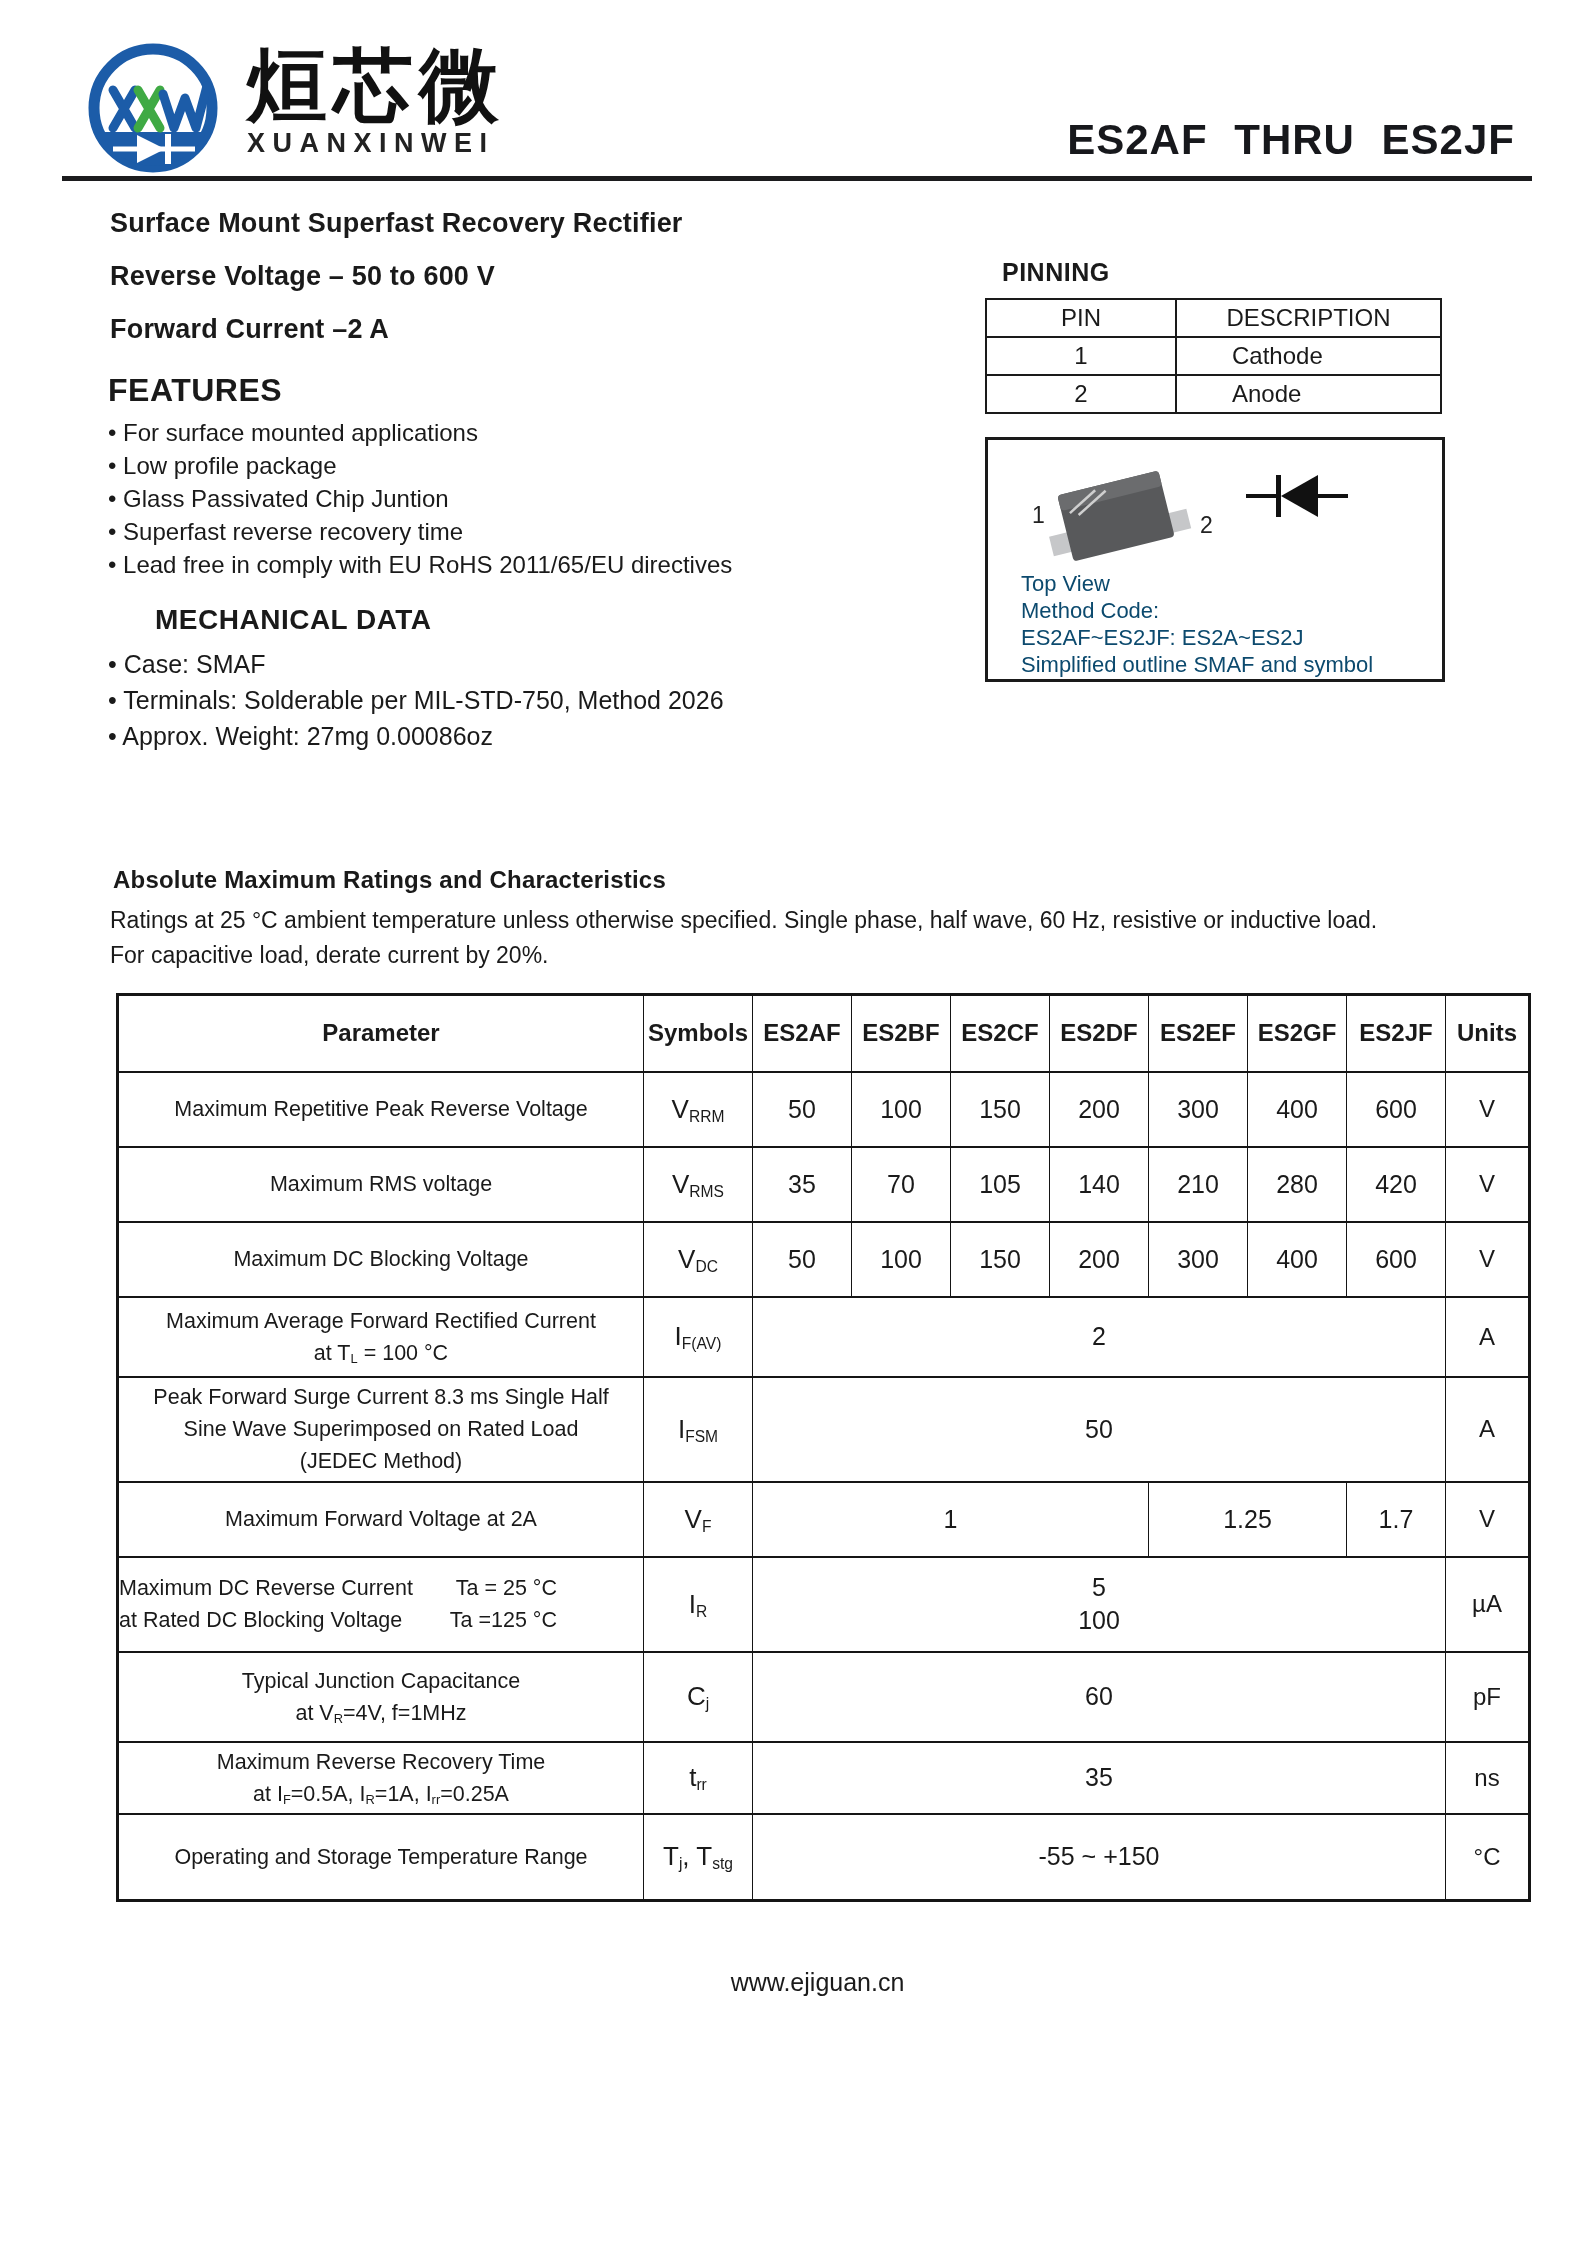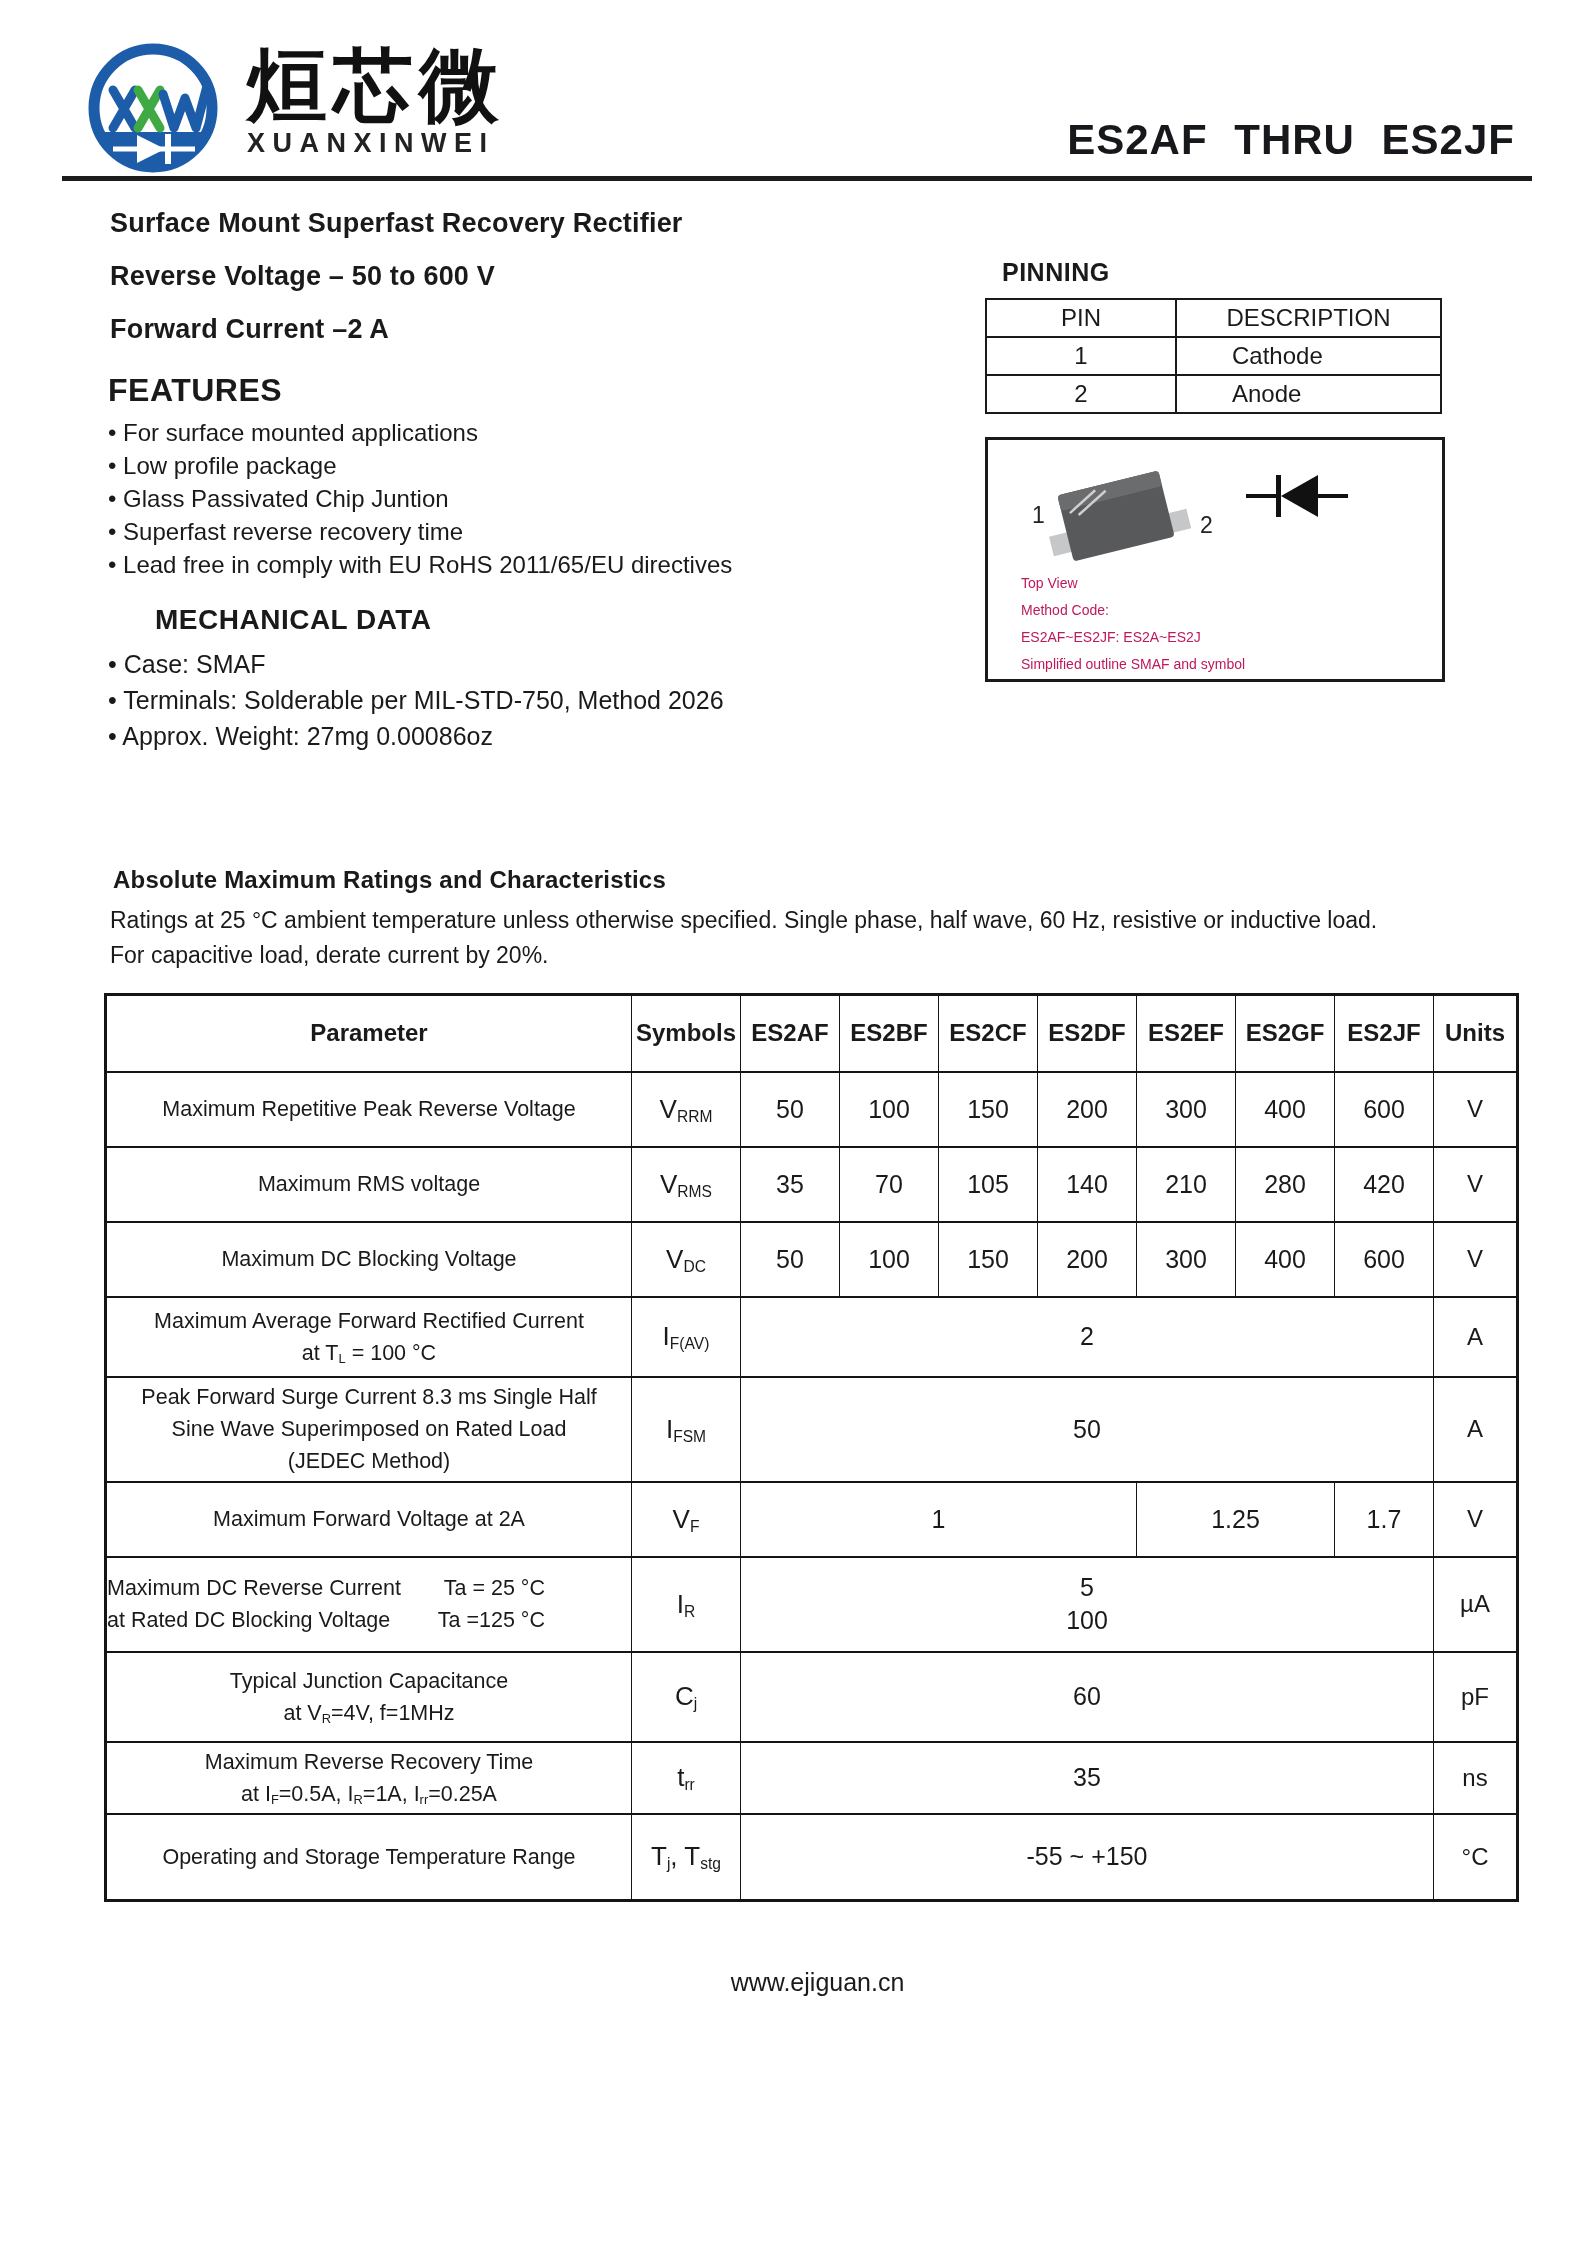--- a/index.html
+++ b/index.html
@@ -41,28 +41,28 @@
   .pin-table td.pc{text-align:center;}
   .pin-table td.pd{text-align:left;padding-left:55px;}
 
   
   .pkg-box{position:absolute;left:985px;top:437px;width:460px;height:245px;
            border:3px solid #1a1a1a;box-sizing:border-box;}
   .pkg-box svg{position:absolute;left:0;top:0;}
   .pin-num{position:absolute;font-size:23px;color:#222;}
   .pin-num.p1{left:44px;top:62px;}
   .pin-num.p2{left:212px;top:72px;}
-  .pkg-caption{position:absolute;left:33px;top:130px;font-size:14px;line-height:27px;color:#be185d;}
+  .pkg-caption{position:absolute;left:33px;top:130px;font-size:22px;line-height:27px;color:#0c4a6e;}
 
   
   .ratings-title{position:absolute;left:113px;top:866px;font-size:24px;font-weight:bold;letter-spacing:0.2px;}
   .ratings-note{position:absolute;left:110px;top:903px;font-size:23px;line-height:35px;}
 
   
-  .ratings-table{position:absolute;left:104px;top:993px;width:1412px;border-collapse:collapse;
+  .ratings-table{position:absolute;left:116px;top:993px;width:1412px;border-collapse:collapse;
                  table-layout:fixed;border:3px solid #151515;}
   .ratings-table th,.ratings-table td{border:1.8px solid #151515;border-top-width:2.6px;
                  border-bottom-width:2.6px;padding:0;vertical-align:middle;}
   .ratings-table th{font-size:24px;font-weight:bold;text-align:center;}
   .ratings-table th.c-param{text-align:center;}
   .cell-param{text-align:center;padding-left:17px;padding-right:6px;font-size:21.5px;line-height:32px;margin-left:48px;}
   .cell-param .pline{display:block;}
   .cell-param .pline.justify{display:flex;justify-content:space-between;}
   .cell-param .pright{padding-right:86px;white-space:nowrap;}
   .cell-symbol{text-align:center;font-size:26px;}

